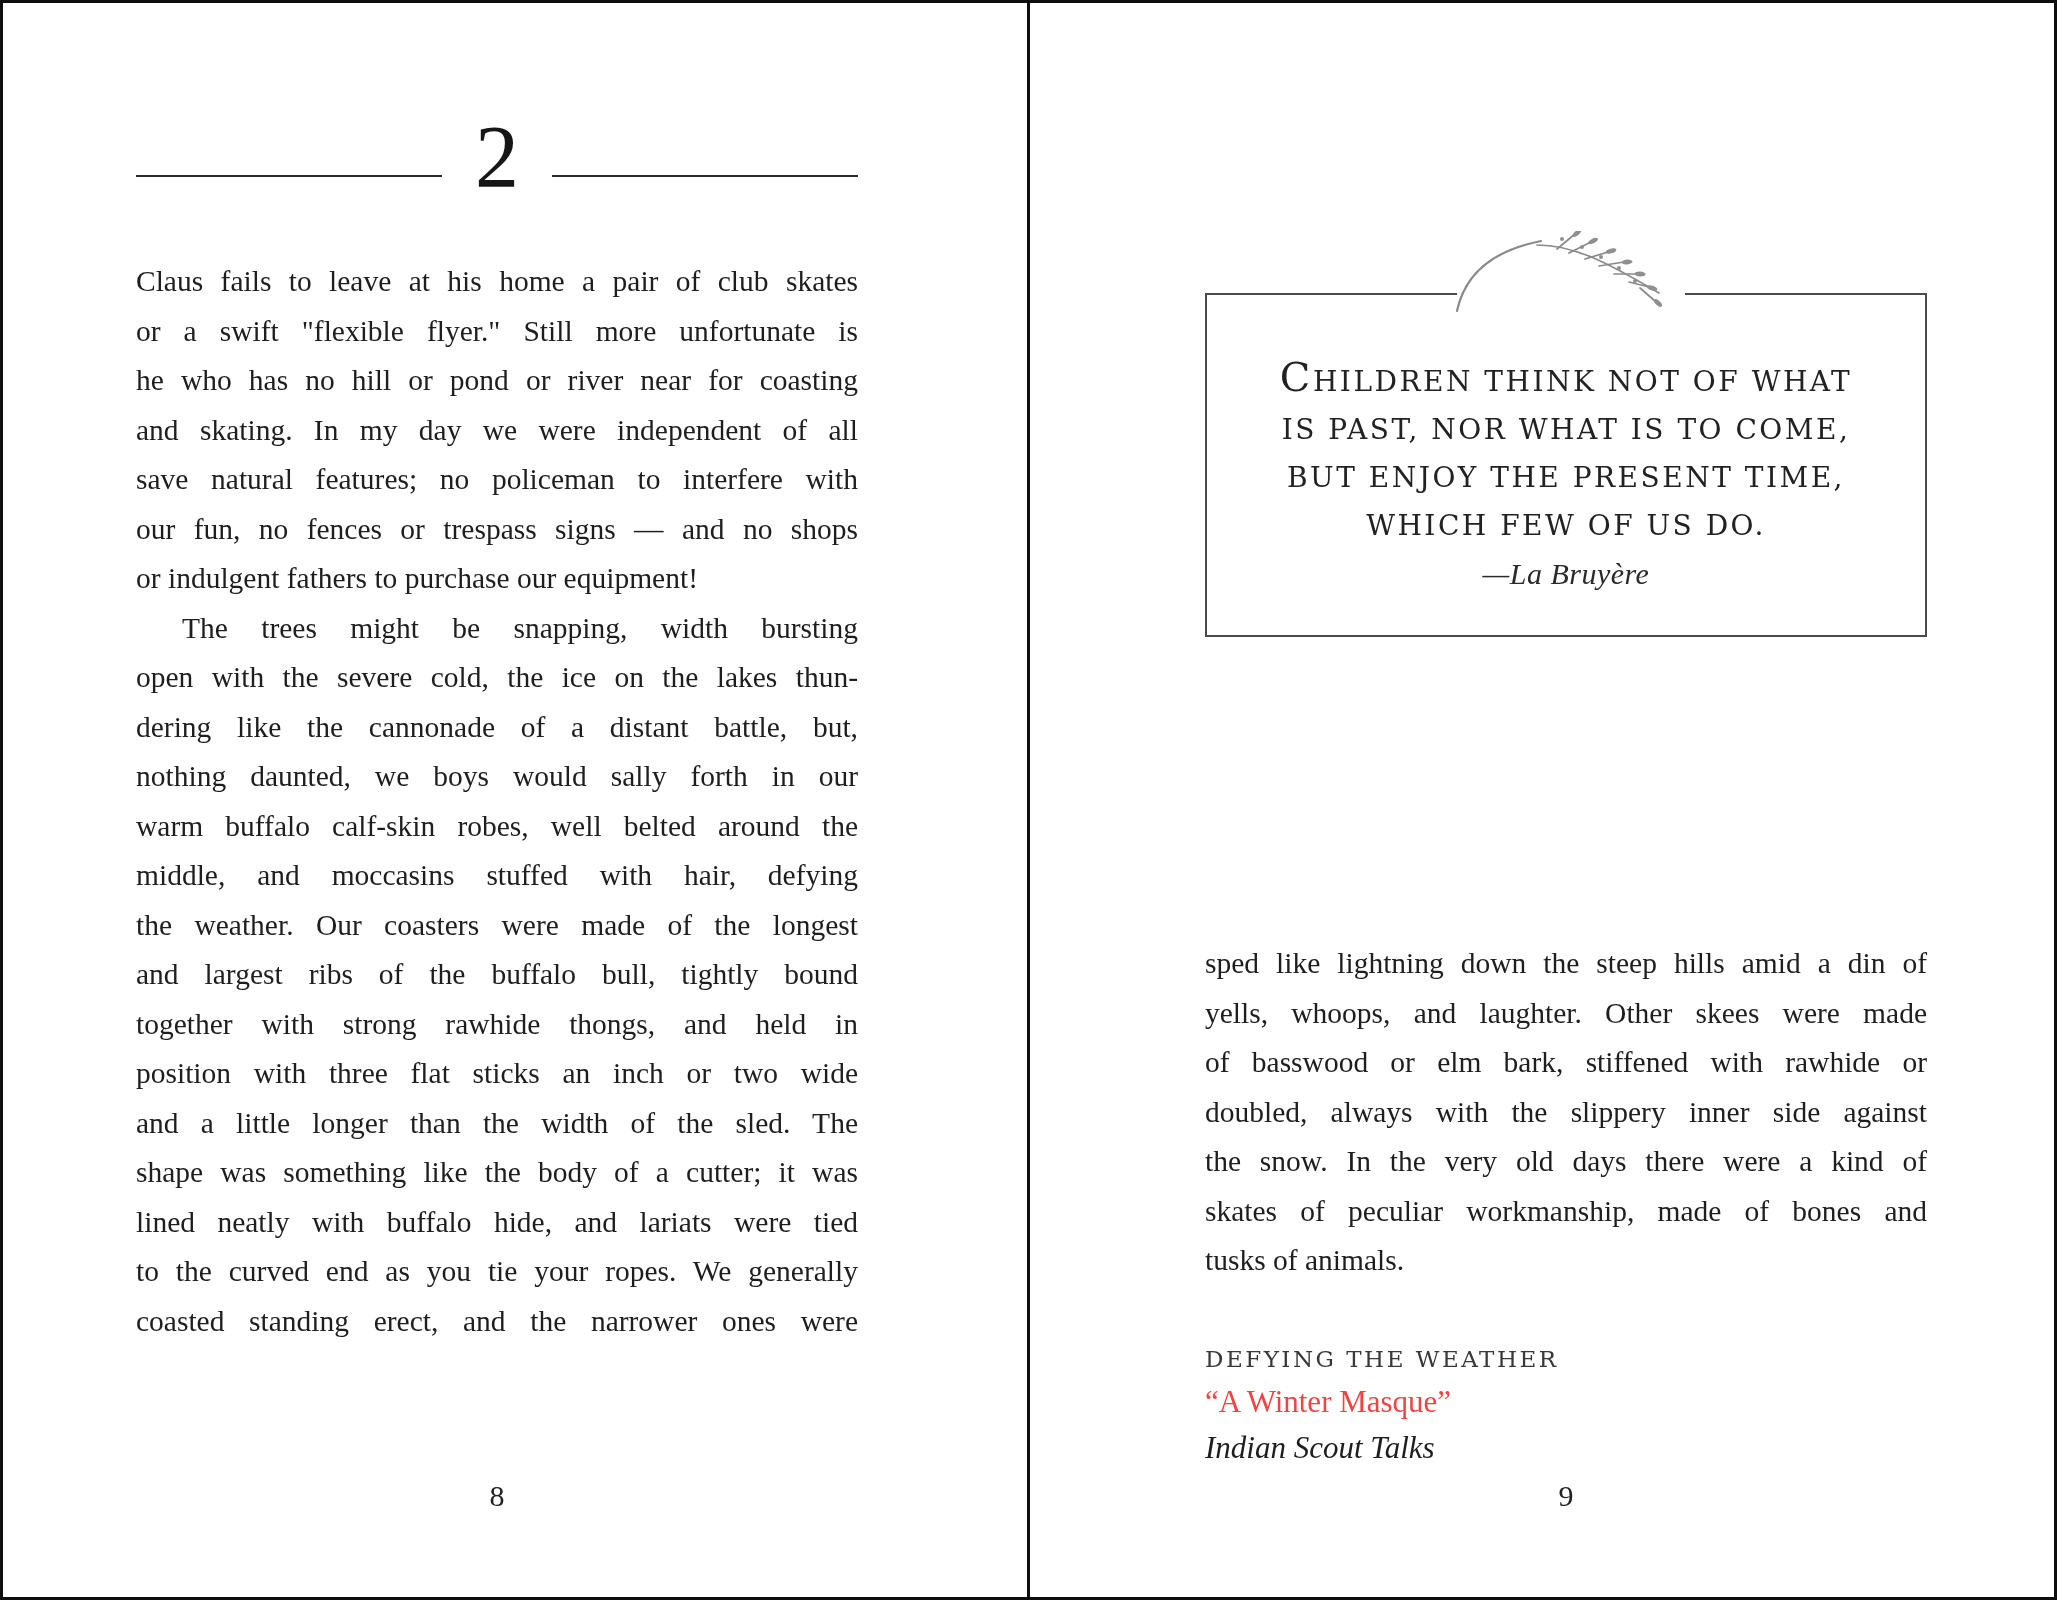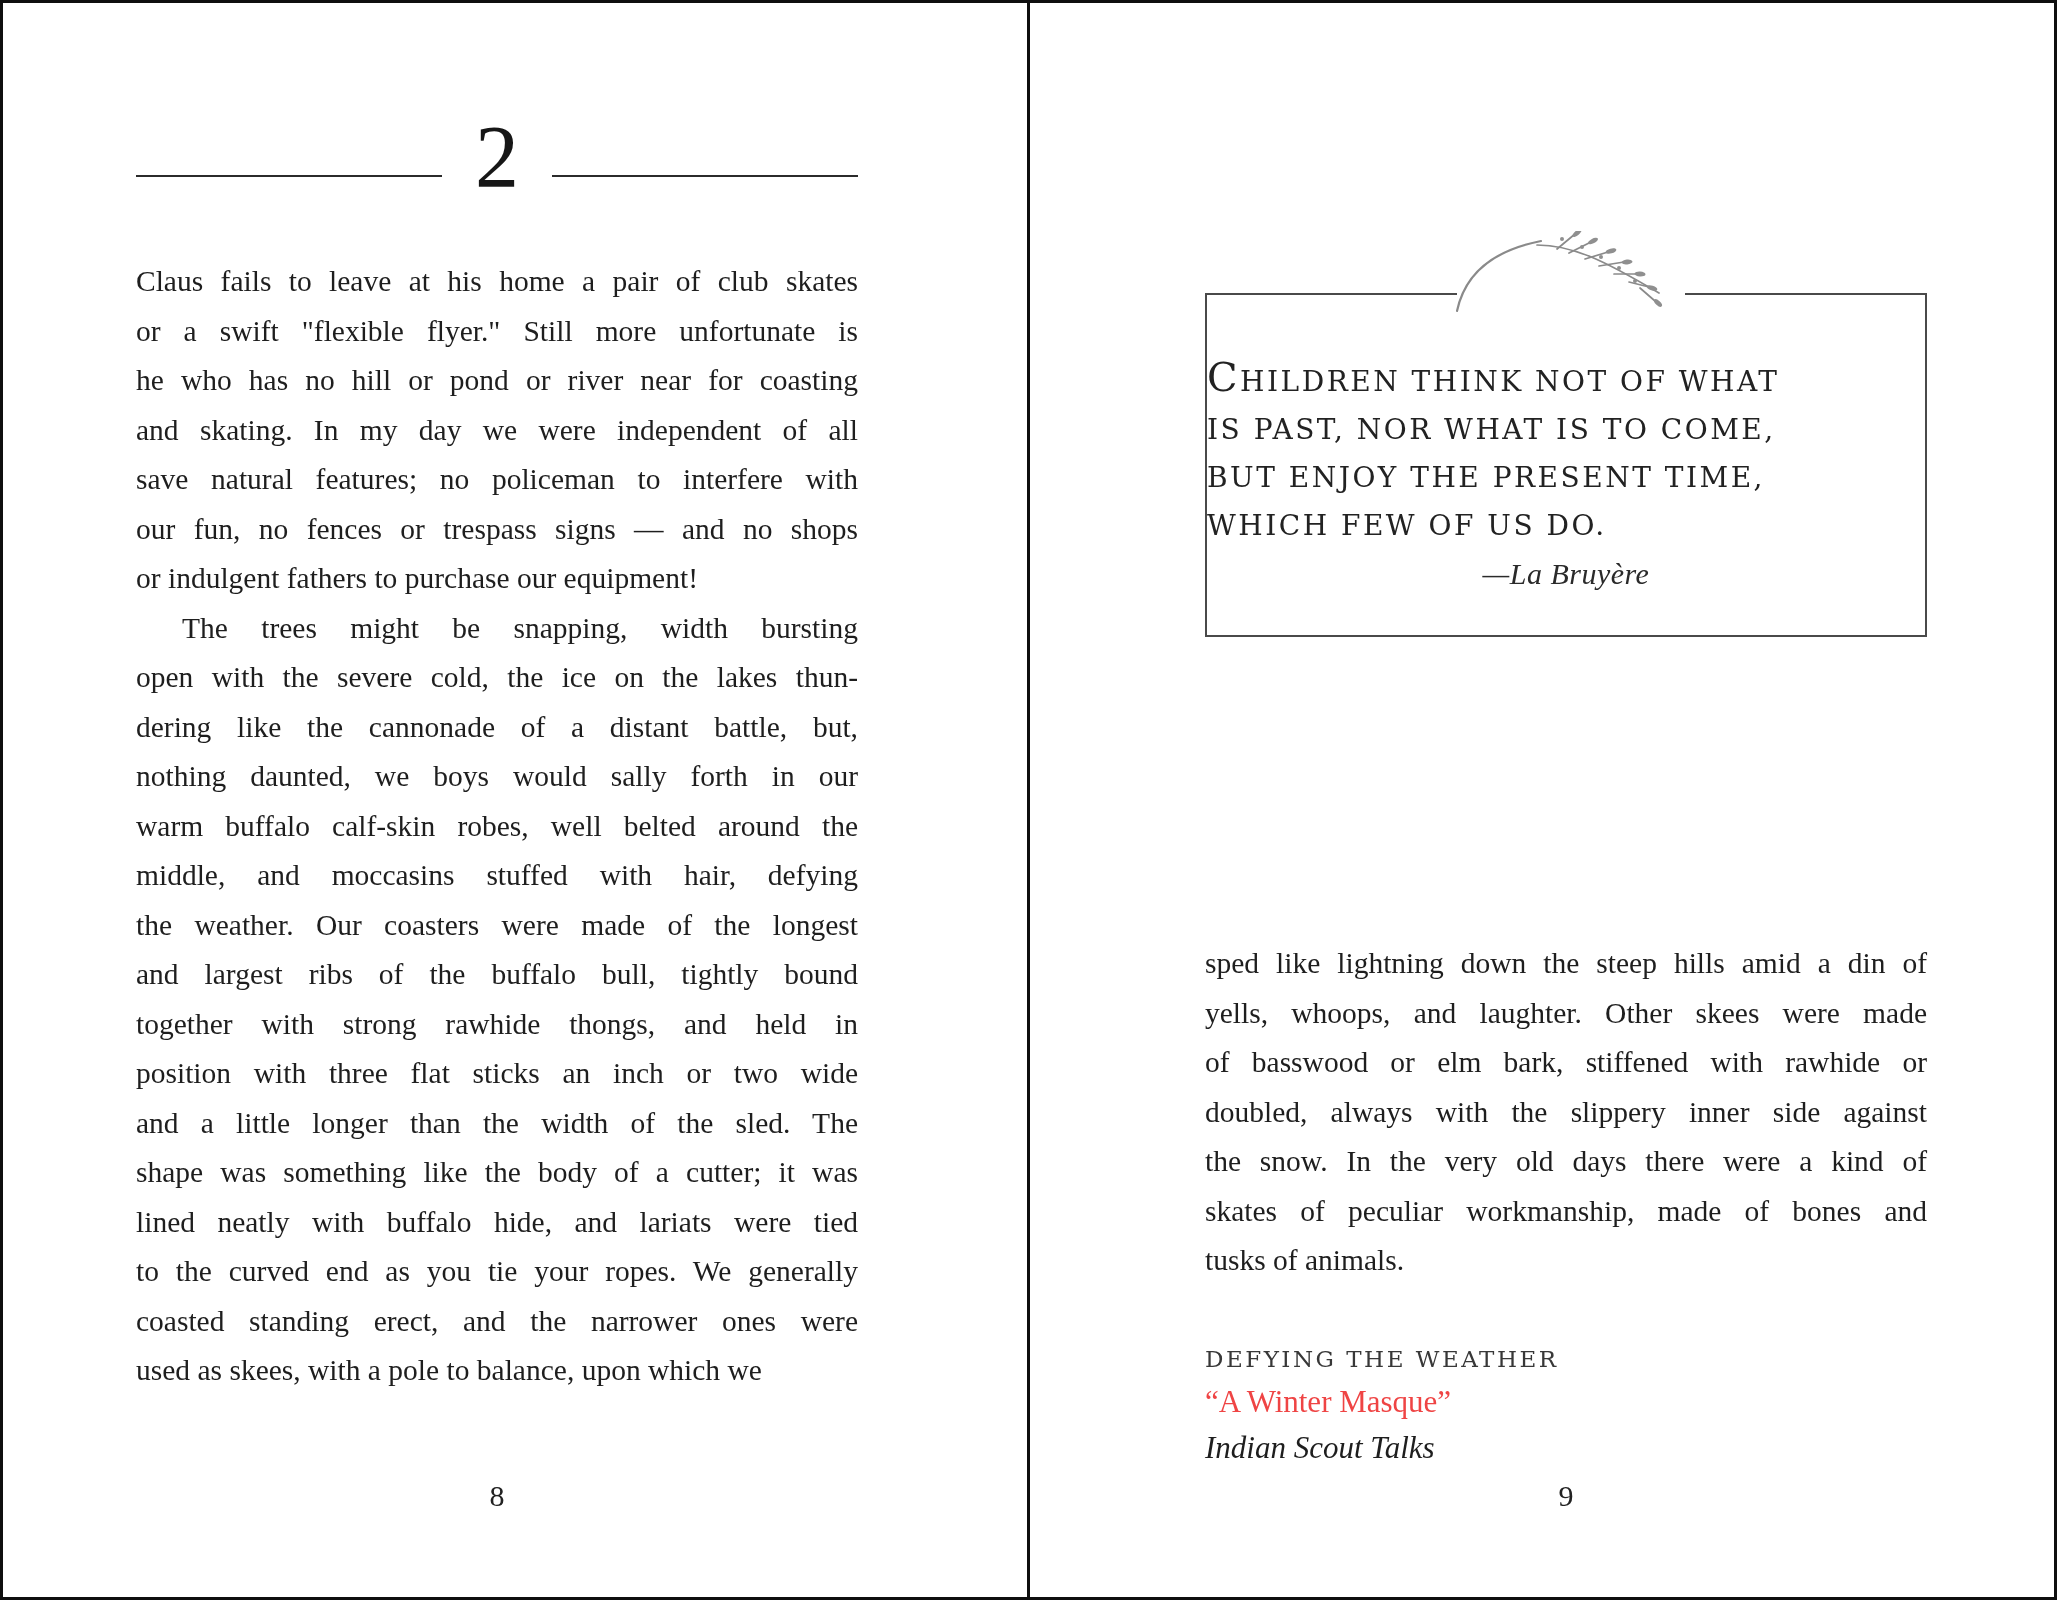--- a/index.html
+++ b/index.html
@@ -28,21 +28,21 @@
   .para{margin:0;}
   .jline{text-align:justify;text-align-last:justify;}
   .jline.last{text-align:center;text-align-last:left;}
   .para.indent .jline:first-child{text-indent:46px;}
 
   
   .quote-box{position:absolute;left:0;top:290px;width:722px;height:344px;
     border:2px solid #4a4a4a;box-sizing:border-box;}
   .gap-patch{position:absolute;left:250px;top:-4px;width:228px;height:10px;background:#ffffff;}
   .sprig{position:absolute;left:234px;top:-64px;width:258px;height:90px;}
-  .quote-lines{position:absolute;top:58px;left:0;width:100%;text-align:left;
+  .quote-lines{position:absolute;top:58px;left:0;width:100%;text-align:center;
     font-family:"DejaVu Serif",serif;font-size:28px;line-height:48px;
     letter-spacing:2.5px;color:#222222;}
   .quote-lines > div:first-child::first-letter{font-size:40px;}
   .attribution{position:absolute;top:262px;left:0;width:100%;text-align:center;
     font-style:italic;font-size:30px;letter-spacing:.5px;color:#2a2a2a;}
 
   
   .citation{position:absolute;left:0;top:1336px;}
   .cite-title{font-family:"DejaVu Serif",serif;font-size:23px;letter-spacing:2.5px;
     line-height:40px;color:#383838;}
@@ -83,21 +83,20 @@
           <div class="jline">middle, and moccasins stuffed with hair, defying</div>
           <div class="jline">the weather. Our coasters were made of the longest</div>
           <div class="jline">and largest ribs of the buffalo bull, tightly bound</div>
           <div class="jline">together with strong rawhide thongs, and held in</div>
           <div class="jline">position with three flat sticks an inch or two wide</div>
           <div class="jline">and a little longer than the width of the sled. The</div>
           <div class="jline">shape was something like the body of a cutter; it was</div>
           <div class="jline">lined neatly with buffalo hide, and lariats were tied</div>
           <div class="jline">to the curved end as you tie your ropes. We generally</div>
           <div class="jline">coasted standing erect, and the narrower ones were</div>
-          <div class="jline last">used as skees, with a pole to balance, upon which we</div>
         </div>
       </div>
 
     <div class="page-num">8</div>
   </div>
 
   <div class="divider"></div>
 
   <div class="page right">
 

